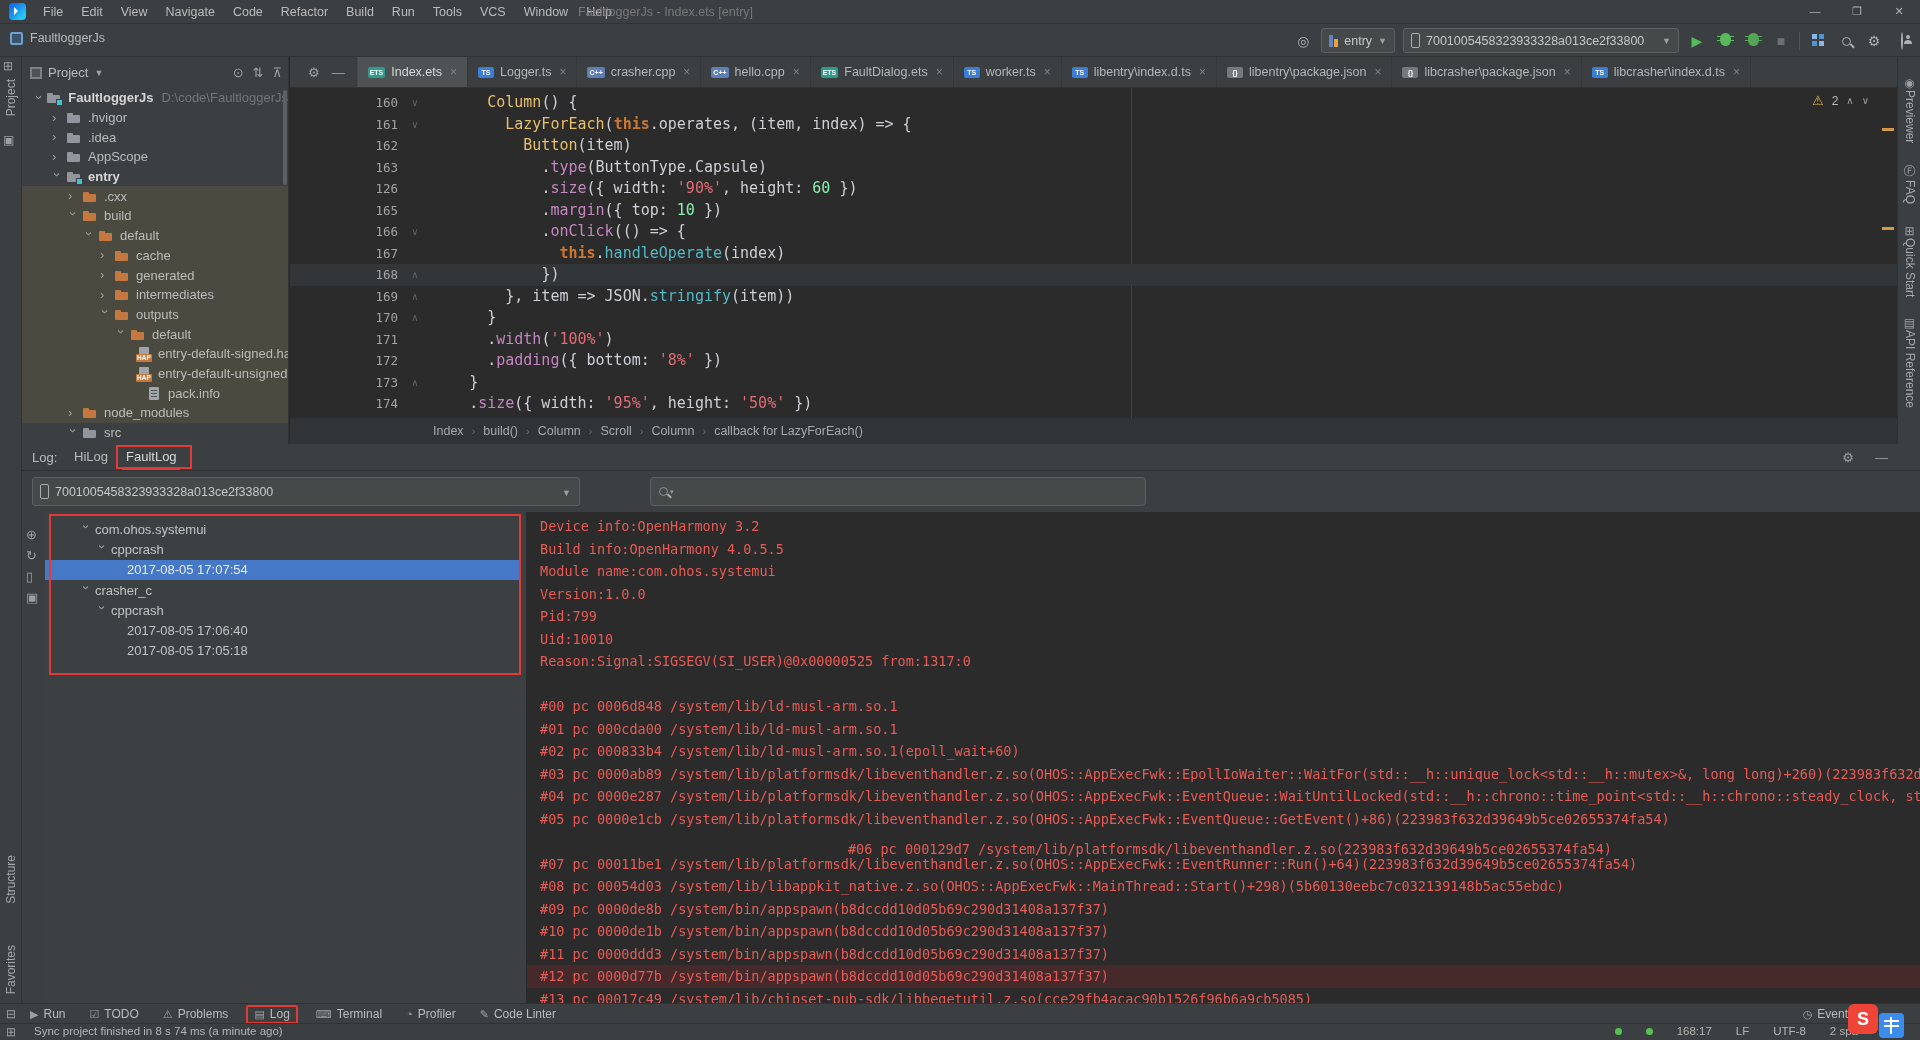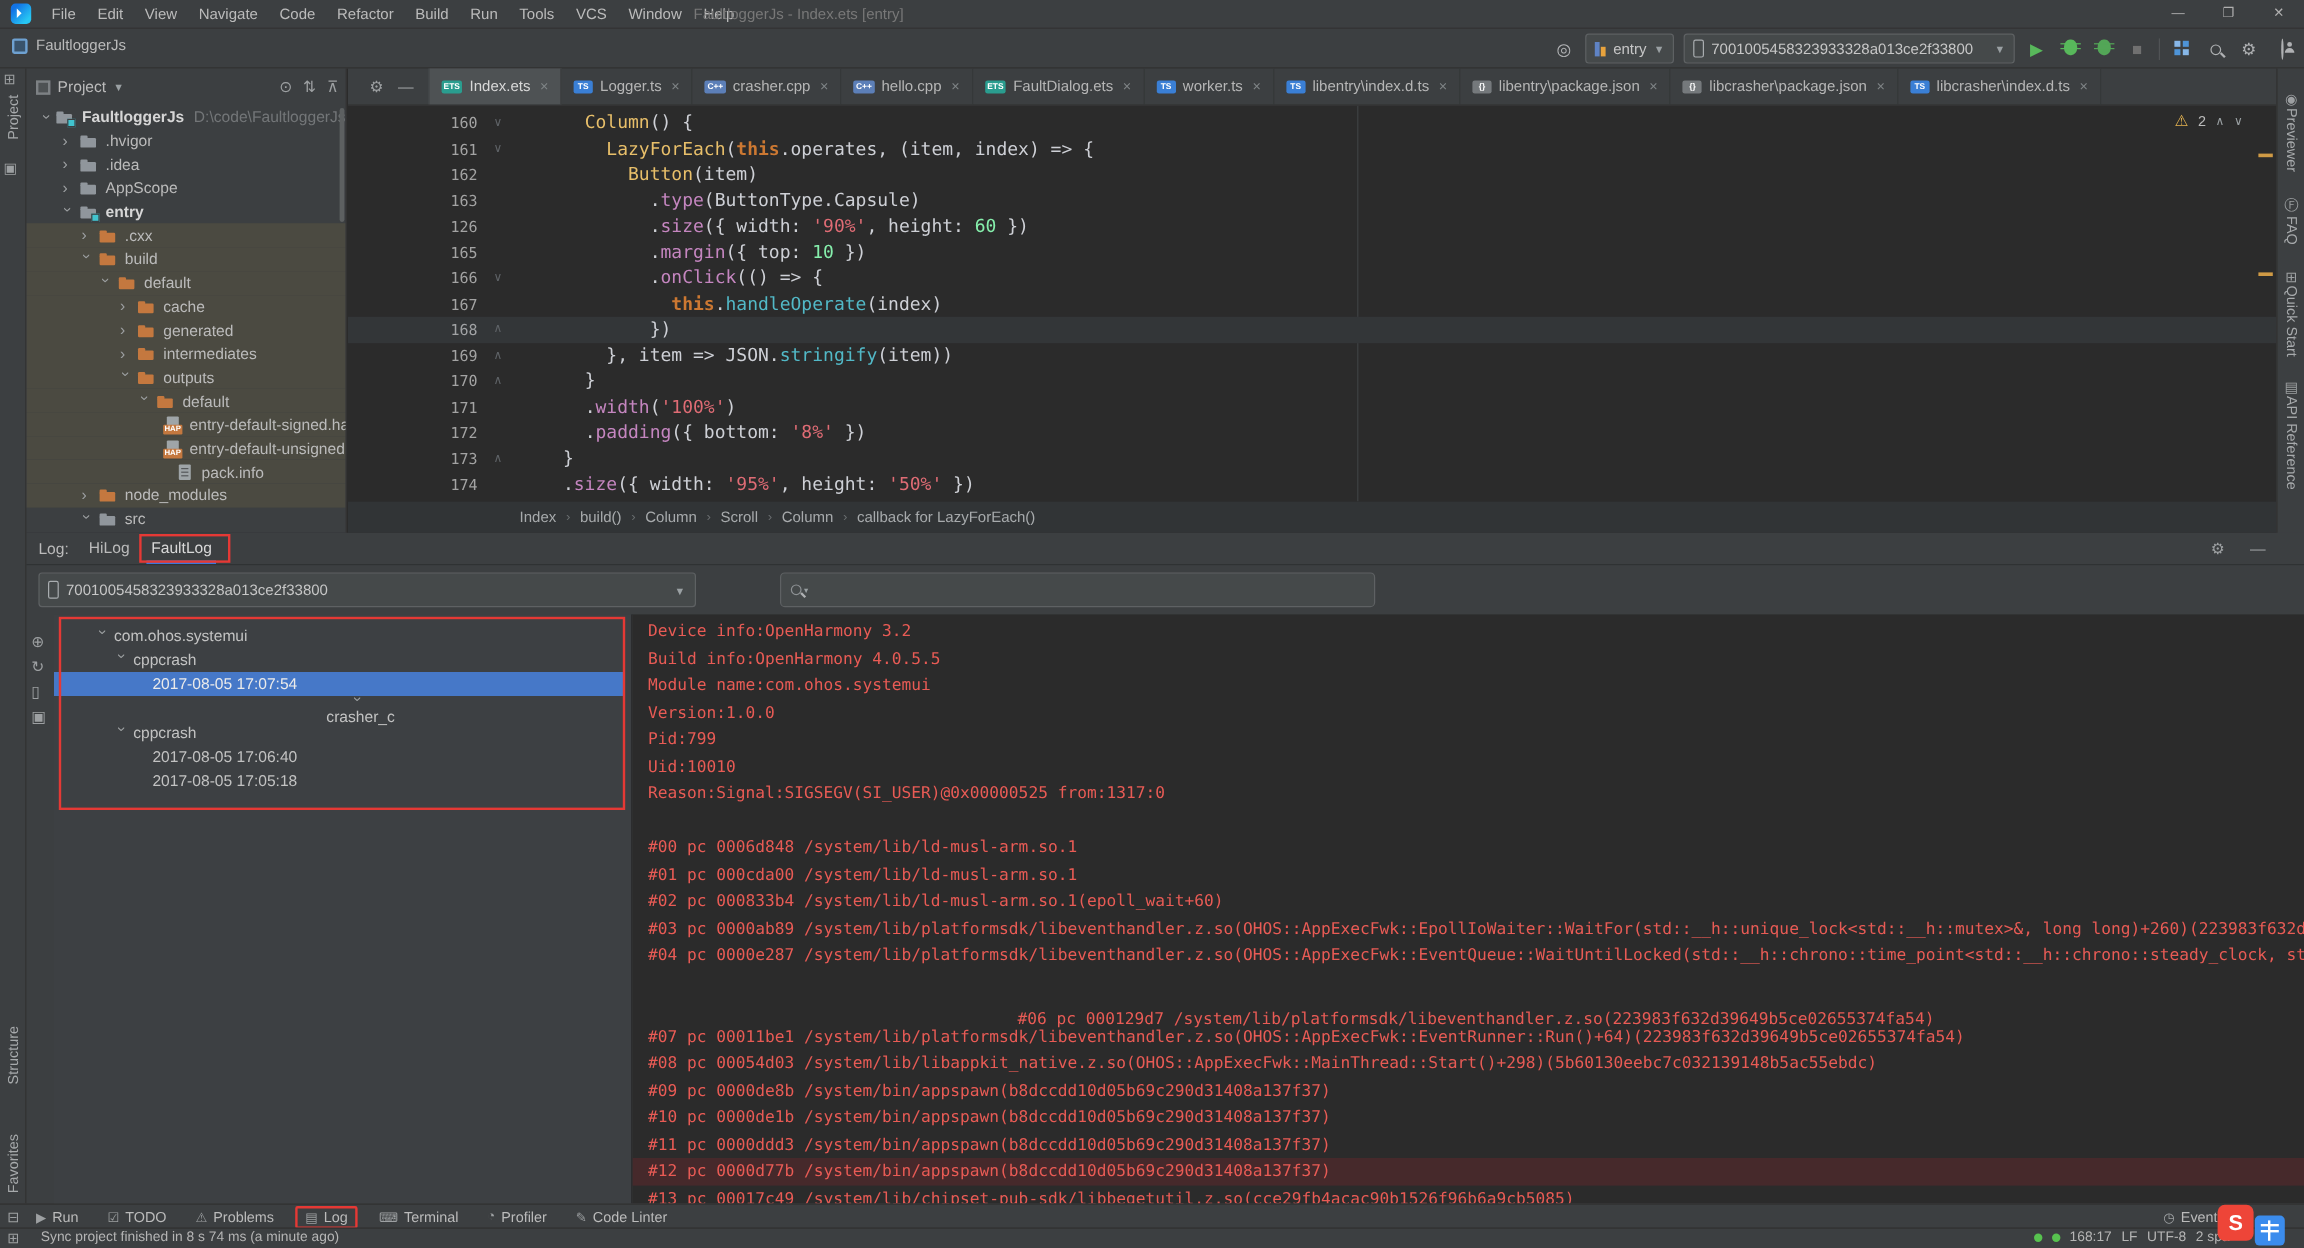--- a/index.html
+++ b/index.html
@@ -143,21 +143,21 @@
   .bottombar { position:absolute; left:0; right:0; bottom:17px; height:20px; background:#3c3f41; border-top:1px solid #323232; }
   .bb-corner { position:absolute; left:6px; top:3px; font-size:12px; color:#9da0a2; }
   .tools { position:absolute; left:30px; top:0; height:20px; display:flex; align-items:center; gap:24px; }
   .tool { display:flex; align-items:center; gap:5px; font-size:12px; color:#bbbbbb; }
   .tool .tico { font-size:11px; color:#9da0a2; }
   .tool.boxed { border:2px solid #e53935; border-radius:2px; padding:0px 6px; margin:0 -6px; height:19px; }
   .bb-right { position:absolute; right:66px; top:0; height:20px; display:flex; align-items:center; gap:5px; font-size:12px; }
   .statusbar { position:absolute; left:0; right:0; bottom:0; height:17px; background:#3c3f41; border-top:1px solid #323232;
                font-size:11.5px; color:#b5b5b5; }
   .st-msg { position:absolute; left:34px; top:1px; }
-  .st-right { position:absolute; right:62px; top:1px; display:flex; gap:8px; align-items:center; }
+  .st-right { position:absolute; right:62px; top:1px; display:flex; gap:24px; align-items:center; }
   .gdot { width:7px; height:7px; border-radius:50%; background:#57c24f; }
   .ime-s { position:absolute; left:1848px; top:1004px; width:30px; height:30px; background:#ee4538; border-radius:6px;
            color:#fff; font-weight:bold; font-size:18px; text-align:center; line-height:30px; z-index:9; }
   .ime-p { position:absolute; left:1879px; top:1013px; width:25px; height:25px; background:#3b8ced; border-radius:4px; z-index:10; }
   .ime-p:before { content:""; position:absolute; left:5px; top:7px; width:15px; height:2px; background:#fff; box-shadow:0 5px 0 #fff; }
   .ime-p:after { content:""; position:absolute; left:11px; top:4px; width:2px; height:17px; background:#fff; }
 </style>
 </head>
 <body>
 
@@ -533,21 +533,21 @@
             <span>com.ohos.systemui</span>
           </div>
           <div class="flrow" style="top: 27.3px; padding-left: 52px;">
             <span class="chev open">›</span>
             <span>cppcrash</span>
           </div>
           <div class="flrow sel" style="top: 47.6px; padding-left: 68px;">
             <span class="chev"></span>
             <span>2017-08-05 17:07:54</span>
           </div>
-          <div class="flrow" style="top: 67.9px; padding-left: 36px; flex-direction: column;">
+          <div class="flrow" style="top: 67.9px; padding-left: 36px;">
             <span class="chev open">›</span>
             <span>crasher_c</span>
           </div>
           <div class="flrow" style="top: 88.2px; padding-left: 52px;">
             <span class="chev open">›</span>
             <span>cppcrash</span>
           </div>
           <div class="flrow" style="top: 108.5px; padding-left: 68px;">
             <span class="chev"></span>
             <span>2017-08-05 17:06:40</span>
@@ -563,20 +563,21 @@
           <div class="logline" style="top: 48px;">Module name:com.ohos.systemui</div>
           <div class="logline" style="top: 70.5px;">Version:1.0.0</div>
           <div class="logline" style="top: 93px;">Pid:799</div>
           <div class="logline" style="top: 115.5px;">Uid:10010</div>
           <div class="logline" style="top: 138px;">Reason:Signal:SIGSEGV(SI_USER)@0x00000525 from:1317:0</div>
           <div class="logline" style="top: 183px;">#00 pc 0006d848 /system/lib/ld-musl-arm.so.1</div>
           <div class="logline" style="top: 205.5px;">#01 pc 000cda00 /system/lib/ld-musl-arm.so.1</div>
           <div class="logline" style="top: 228px;">#02 pc 000833b4 /system/lib/ld-musl-arm.so.1(epoll_wait+60)</div>
           <div class="logline" style="top: 250.5px;">#03 pc 0000ab89 /system/lib/platformsdk/libeventhandler.z.so(OHOS::AppExecFwk::EpollIoWaiter::WaitFor(std::__h::unique_lock&lt;std::__h::mutex&gt;&amp;, long long)+260)(223983f632d</div>
           <div class="logline" style="top: 273px;">#04 pc 0000e287 /system/lib/platformsdk/libeventhandler.z.so(OHOS::AppExecFwk::EventQueue::WaitUntilLocked(std::__h::chrono::time_point&lt;std::__h::chrono::steady_clock, st</div>
+          <div class="logline" style="top: 295.5px;">#05 pc 0000e1cb /system/lib/platformsdk/libeventhandler.z.so(OHOS::AppExecFwk::EventQueue::GetEvent()+86)(223983f632d39649b5ce02655374fa54)</div>
           <div class="logline" style="top: 326px; text-align: center;">#06 pc 000129d7 /system/lib/platformsdk/libeventhandler.z.so(223983f632d39649b5ce02655374fa54)</div>
           <div class="logline" style="top: 340.5px;">#07 pc 00011be1 /system/lib/platformsdk/libeventhandler.z.so(OHOS::AppExecFwk::EventRunner::Run()+64)(223983f632d39649b5ce02655374fa54)</div>
           <div class="logline" style="top: 363px;">#08 pc 00054d03 /system/lib/libappkit_native.z.so(OHOS::AppExecFwk::MainThread::Start()+298)(5b60130eebc7c032139148b5ac55ebdc)</div>
           <div class="logline" style="top: 385.5px;">#09 pc 0000de8b /system/bin/appspawn(b8dccdd10d05b69c290d31408a137f37)</div>
           <div class="logline" style="top: 408px;">#10 pc 0000de1b /system/bin/appspawn(b8dccdd10d05b69c290d31408a137f37)</div>
           <div class="logline" style="top: 430.5px;">#11 pc 0000ddd3 /system/bin/appspawn(b8dccdd10d05b69c290d31408a137f37)</div>
           <div class="logline hl" style="top: 453px;">#12 pc 0000d77b /system/bin/appspawn(b8dccdd10d05b69c290d31408a137f37)</div>
           <div class="logline" style="top: 475.5px;">#13 pc 00017c49 /system/lib/chipset-pub-sdk/libbegetutil.z.so(cce29fb4acac90b1526f96b6a9cb5085)</div>
         </div>
       <div class="redbox" style="left:27px;top:2px;width:472px;height:161px"></div>

